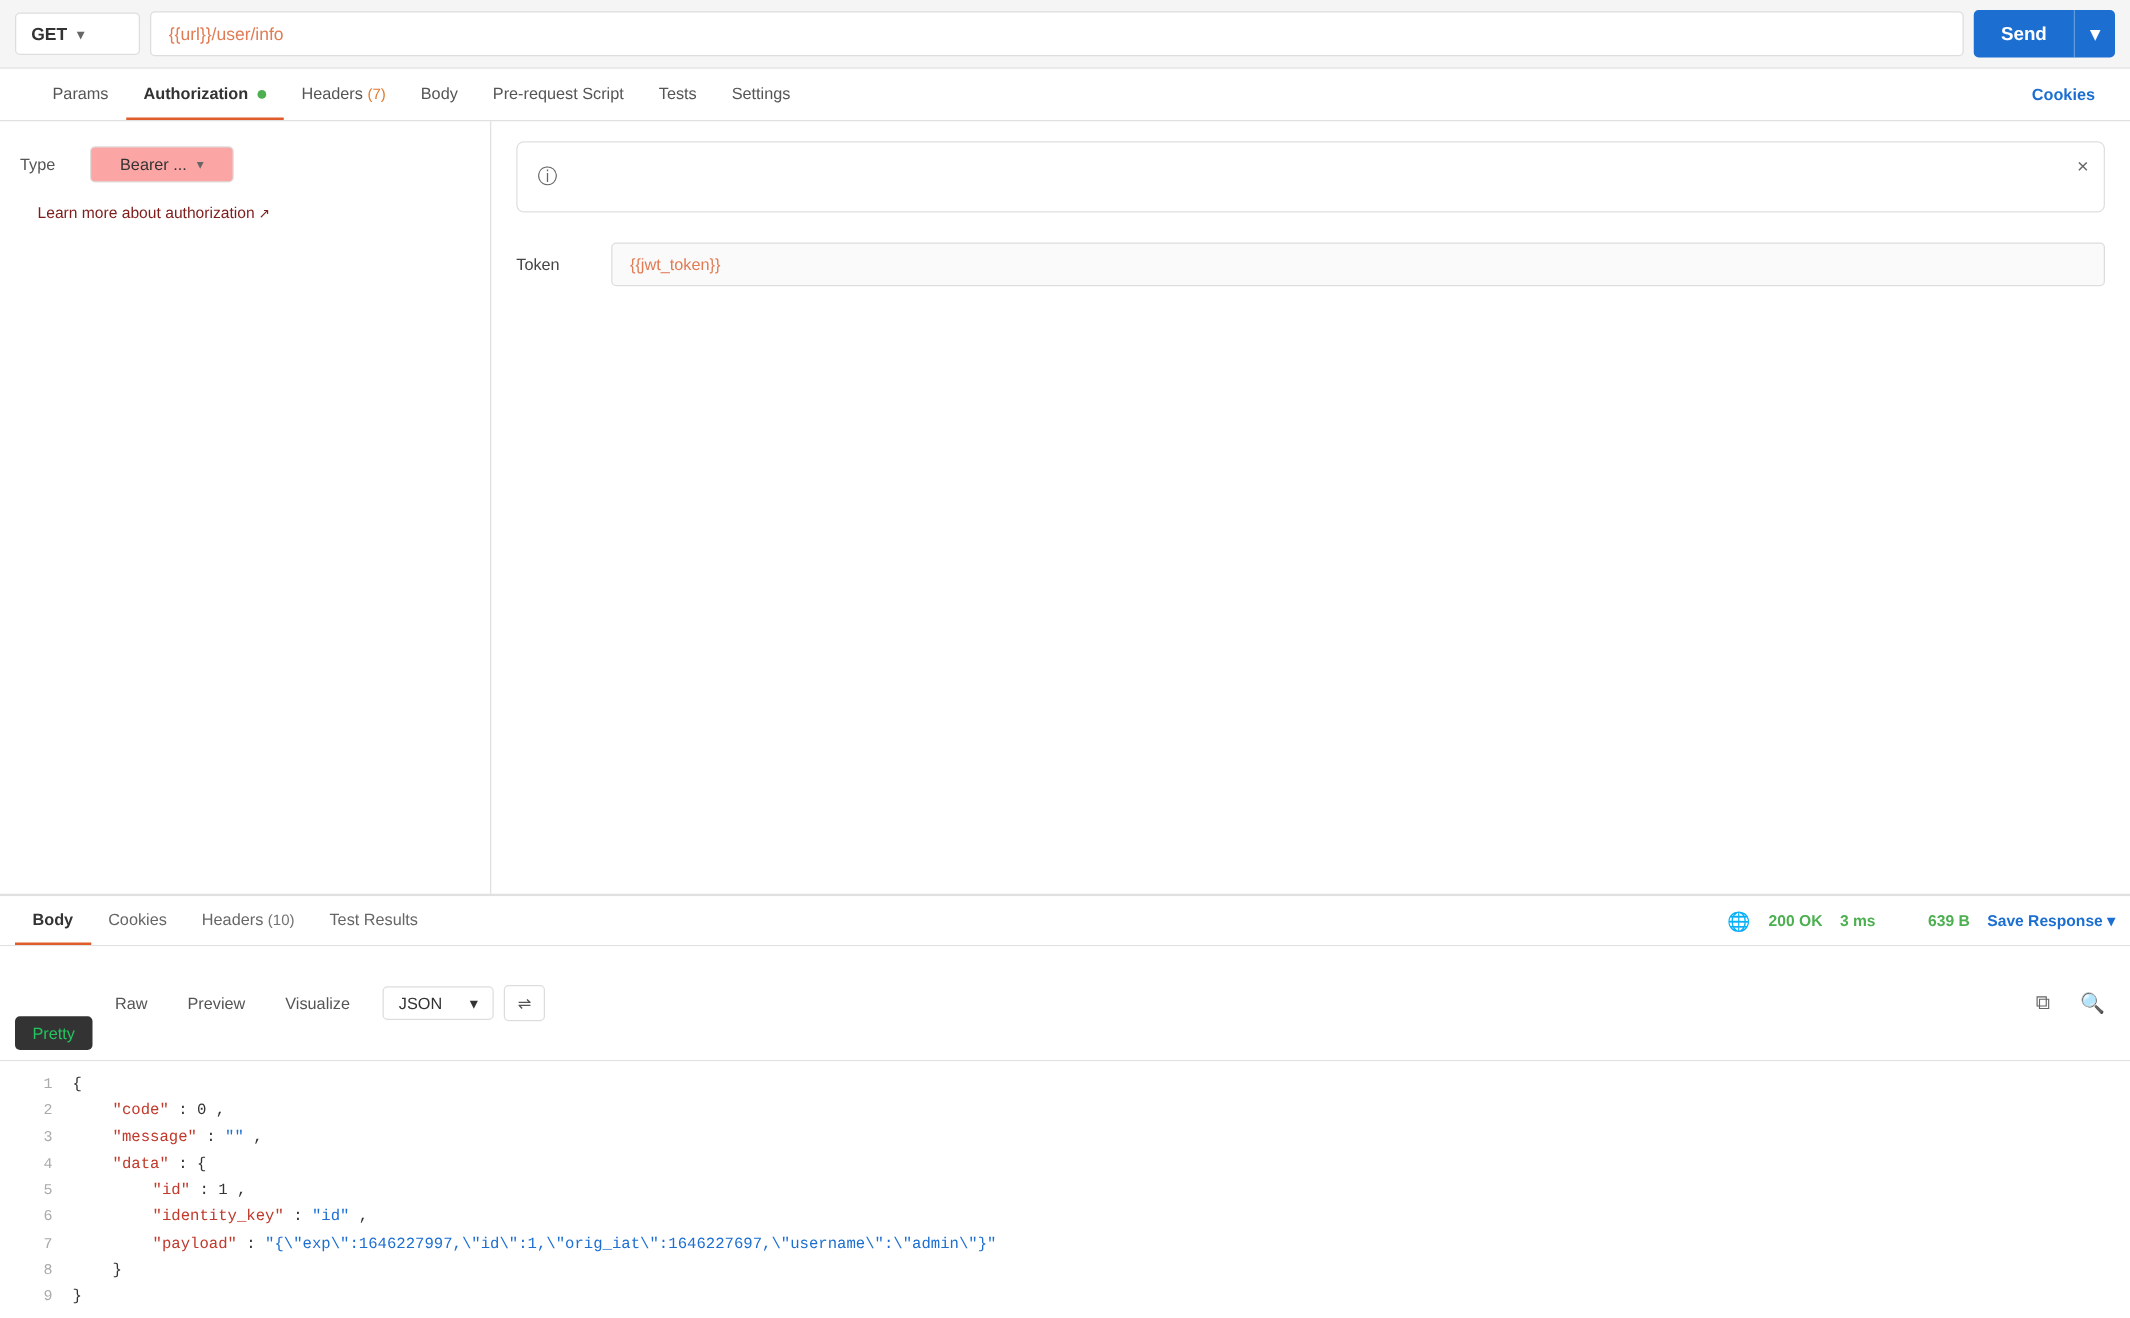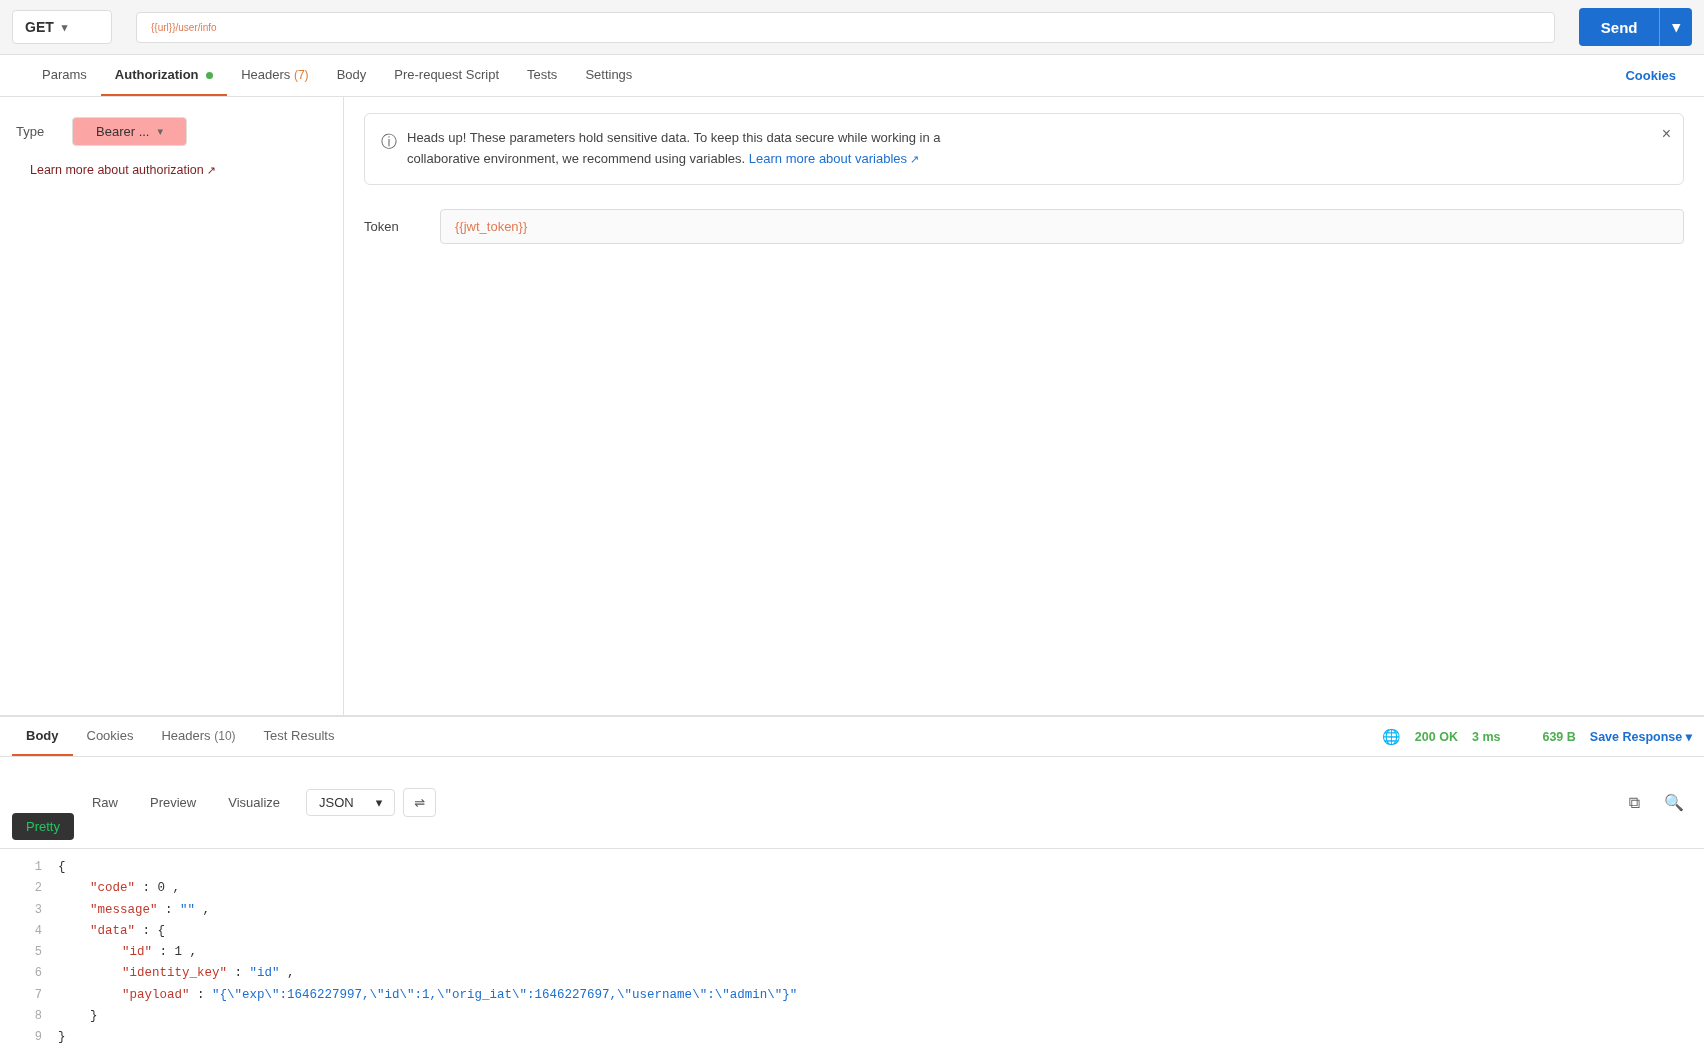--- a/index.html
+++ b/index.html
@@ -5,21 +5,21 @@
     * { margin: 0; padding: 0; box-sizing: border-box; }
     body { font-family: -apple-system, BlinkMacSystemFont, 'Segoe UI', sans-serif; background: #fff; font-size: 13px; color: #333; overflow: hidden; }
 
     
     .top-bar {
       display: flex;
       align-items: center;
       padding: 8px 12px;
       background: #f5f5f5;
       border-bottom: 1px solid #e0e0e0;
-      gap: 24px;
+      gap: 8px;
     }
     .method-select {
       display: flex;
       align-items: center;
       background: #fff;
       border: 1px solid #ddd;
       border-radius: 4px;
       padding: 8px 12px;
       min-width: 100px;
       cursor: pointer;
@@ -28,21 +28,21 @@
       color: #333;
       gap: 8px;
     }
     .method-select .chevron { color: #666; font-size: 11px; }
     .url-bar {
       flex: 1;
       background: #fff;
       border: 1px solid #ddd;
       border-radius: 4px;
       padding: 9px 14px;
-      font-size: 10px;
+      font-size: 14px;
       color: #e07b53;
     }
     .send-btn {
       display: flex;
       align-items: center;
       background: #1c6fd1;
       color: #fff;
       border: none;
       border-radius: 4px;
       font-size: 15px;
@@ -102,21 +102,21 @@
     }
 
     
     .main-content {
       display: flex;
       height: calc(1054px - 52px - 44px - 340px);
     }
 
     
     .left-panel {
-      width: 344px;
+      width: 393px;
       padding: 20px 16px;
       border-right: 1px solid #e0e0e0;
       flex-shrink: 0;
     }
     .type-row {
       display: flex;
       align-items: center;
       gap: 16px;
       margin-bottom: 16px;
     }
@@ -406,27 +406,20 @@
         <span class="chevron">▾</span>
       </div>
     </div>
     <a class="learn-link">Learn more about authorization</a>
   </div>
 
   <div class="right-panel">
 
     <div class="alert-box">
       <span class="alert-icon">ⓘ</span>
-      <div>
-        <span>Heads up! These parameters hold sensitive data. To keep this data secure while working in a</span>
-        <br>
-        <span>collaborative environment, we recommend using variables.</span>
-        <span> </span>
-        <a class="alert-link">Learn more about variables</a>
-      </div>
       <span class="alert-close">×</span>
     </div>
 
     <div class="token-row">
       <span class="token-label">Token</span>
       <div class="token-input">
         <span>{{jwt_token}}</span>
       </div>
     </div>
   </div>

